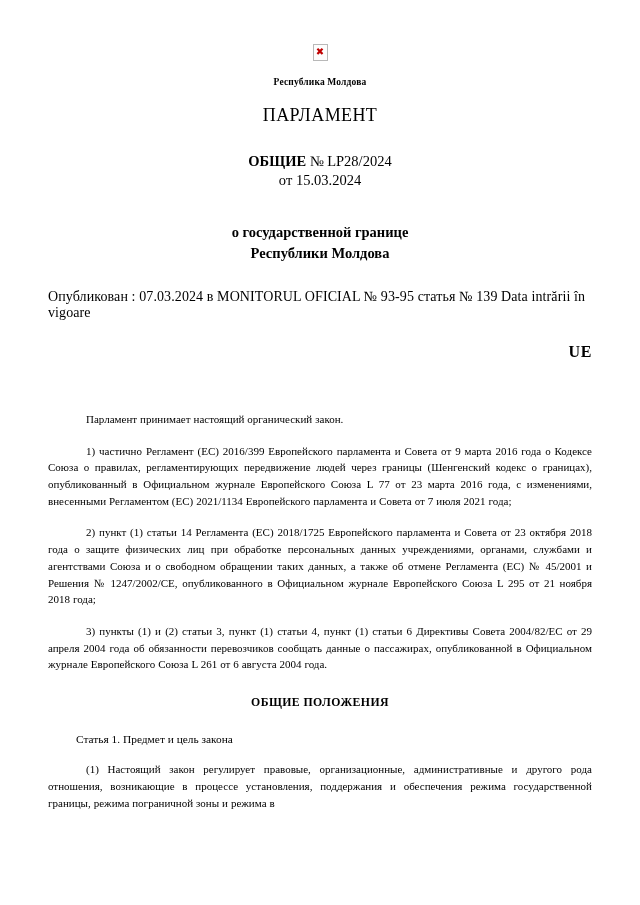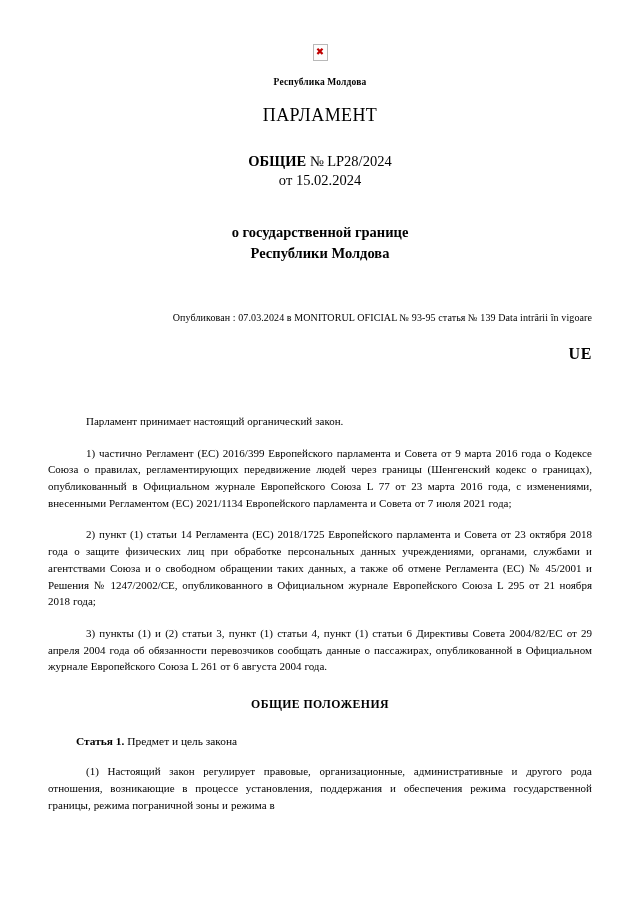--- a/index.html
+++ b/index.html
@@ -74,23 +74,23 @@
 
   .law-title {
     margin-top: 33px;
     font-size: 14.5px;
     font-weight: bold;
     line-height: 1.45;
   }
 
   
   .pub-line {
-    margin-top: 48px;
-    font-size: 10px;
-    text-align: right;
+    margin-top: 25px;
+    font-size: 14px;
+    text-align: left;
     letter-spacing: 0.1px;
   }
 
   .ue-line {
     margin-top: 22px;
     text-align: right;
     font-size: 16px;
     font-weight: bold;
     letter-spacing: 0.6px;
   }
@@ -122,21 +122,21 @@
     font-size: 11.8px;
     font-weight: bold;
     letter-spacing: 0.4px;
   }
 
   .article-head {
     margin: 23px 0 0 0;
     font-size: 11.4px;
     text-indent: 28px;
   }
-  .article-head .bold { font-weight: bold; }
+  .article-head .bold { font-weight: normal; }
 
   .article-body {
     margin-top: 16px;
   }
 </style>
 </head>
 <body>
 
 <div class="page">
 
@@ -146,21 +146,21 @@
 
     <div class="country-line">Республика Молдова</div>
 
     <div class="institution">ПАРЛАМЕНТ</div>
 
     <div class="law-no">
       <span class="bold">ОБЩИЕ</span>
       <span>№ LP28/2024</span>
     </div>
 
-    <div class="law-date">от 15.02.2024</div>
+    <div class="law-date">от 15.03.2024</div>
 
     <div class="law-title">
       <div>о государственной границе</div>
       <div>Республики  Молдова</div>
     </div>
   </div>
 
   <div class="pub-line">Опубликован : 07.03.2024 в MONITORUL OFICIAL № 93-95 статья № 139 Data intrării în vigoare</div>
 
   <div class="ue-line">UE</div>

